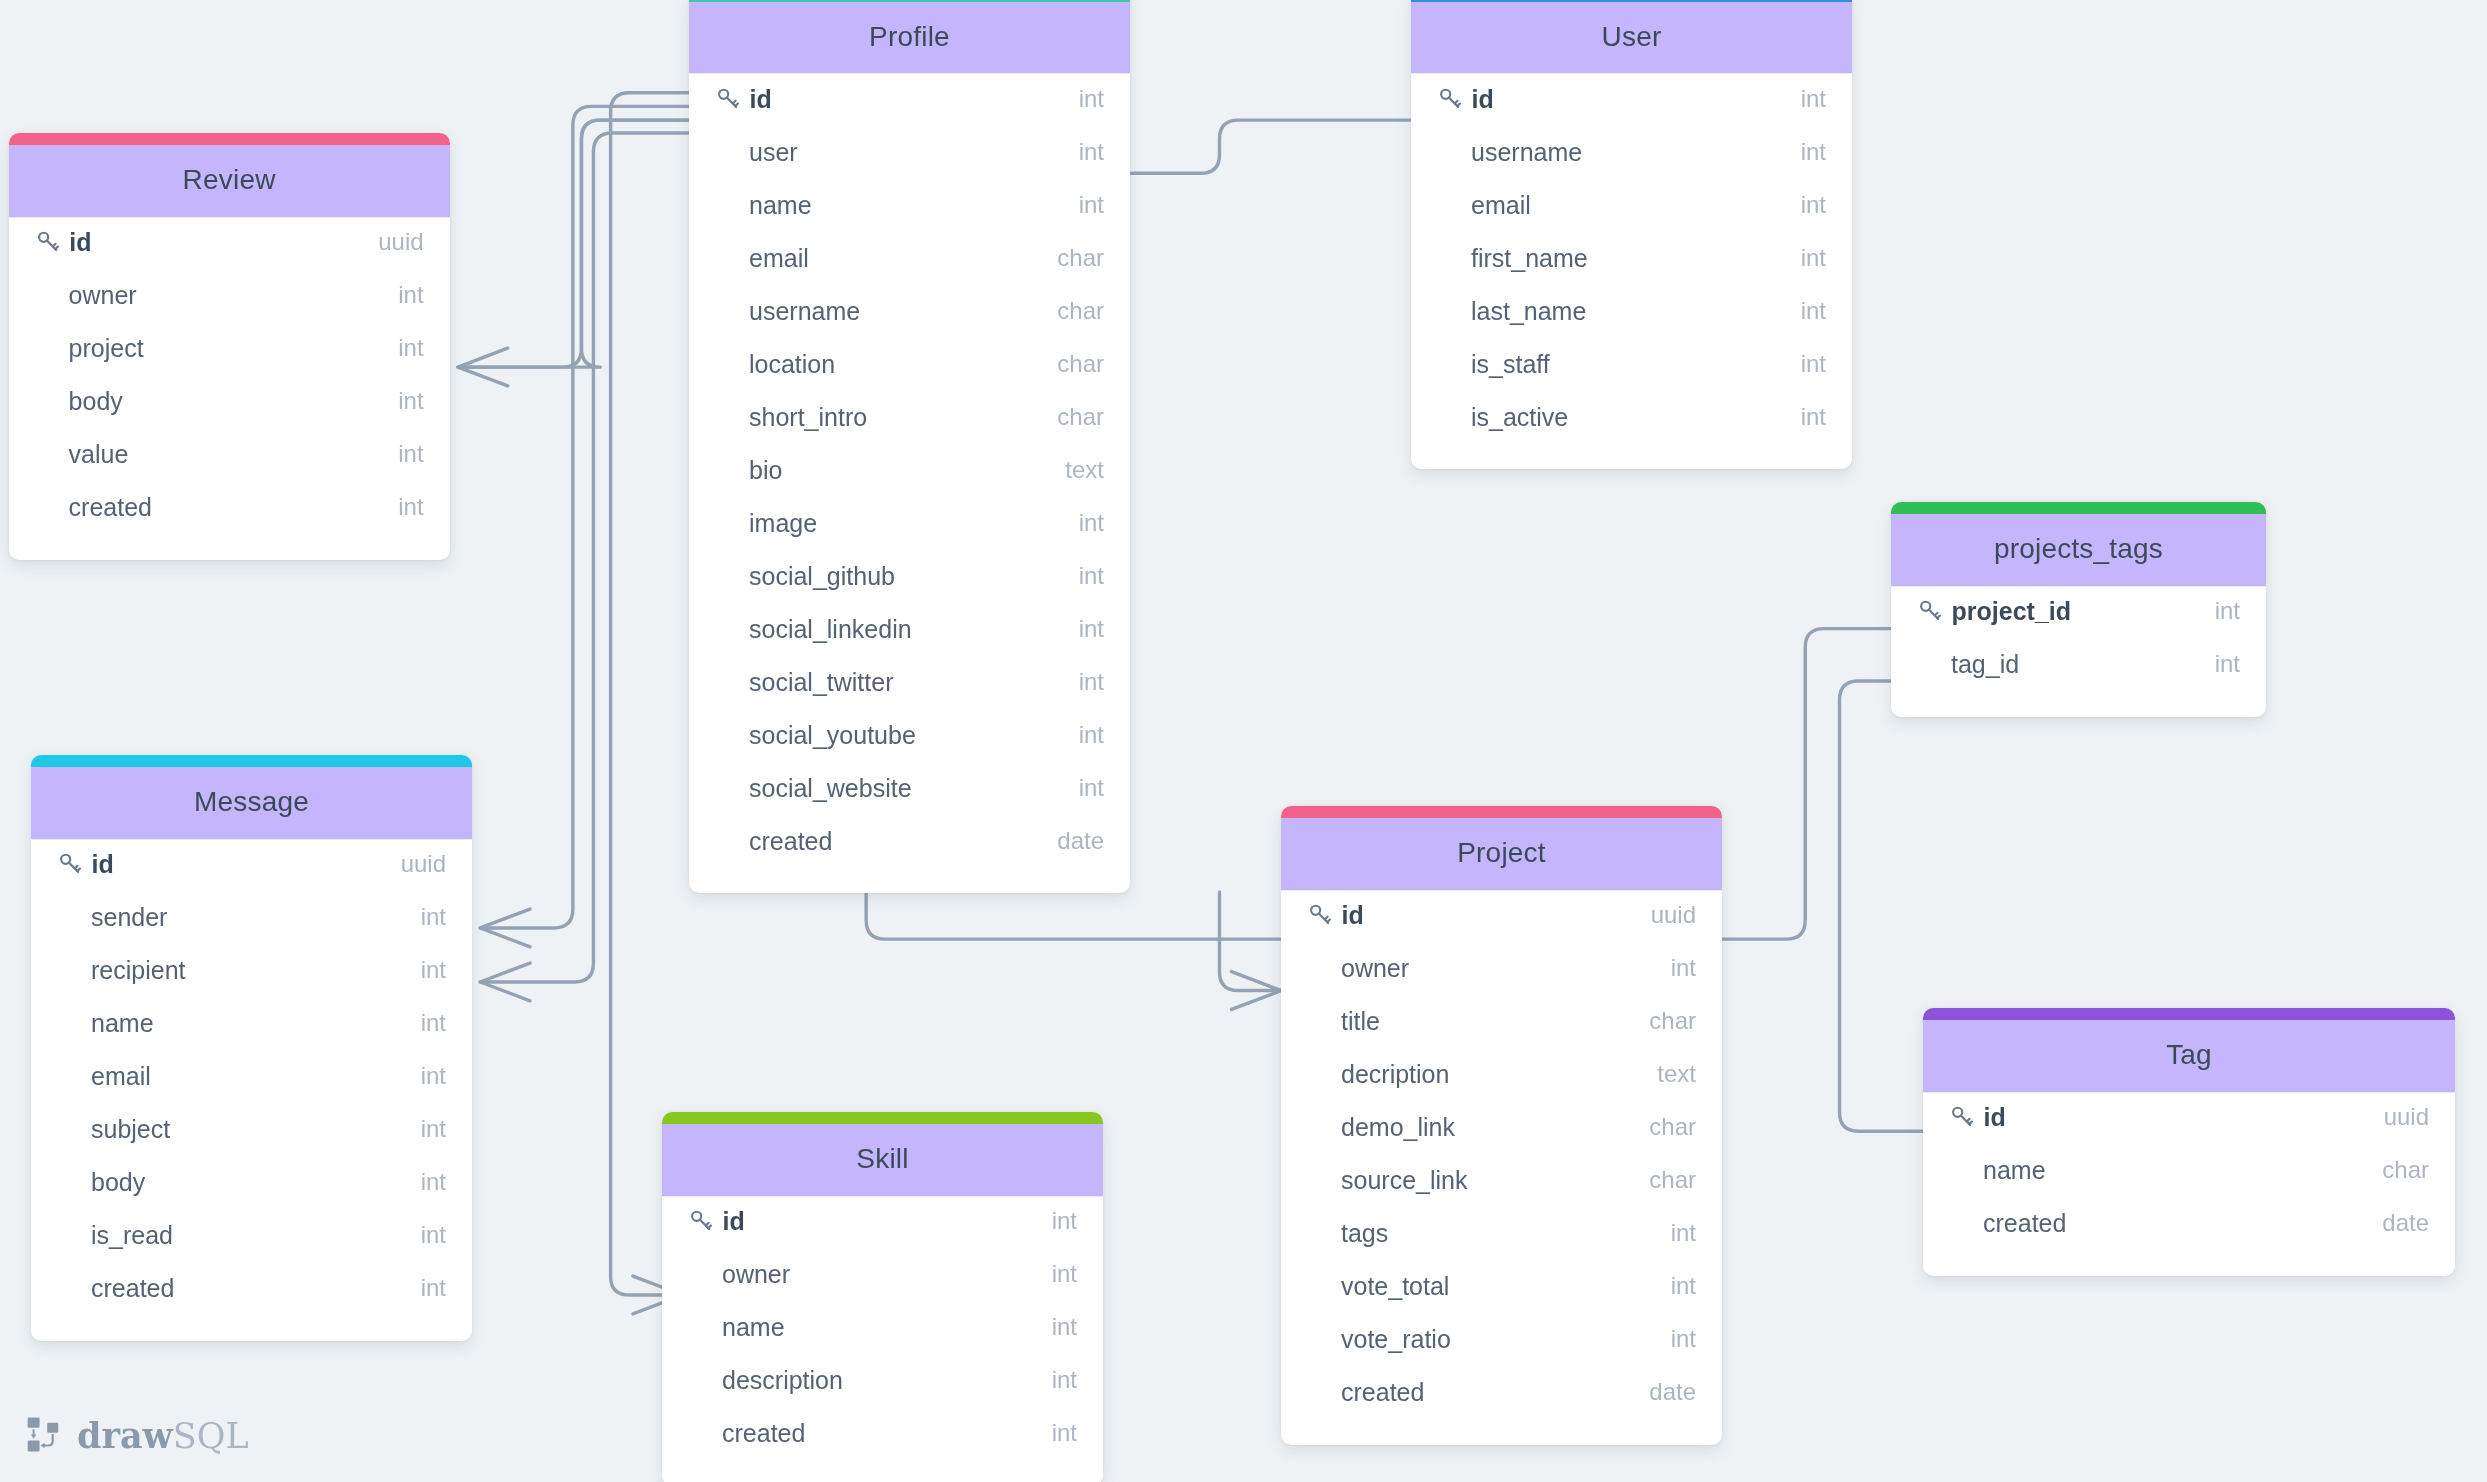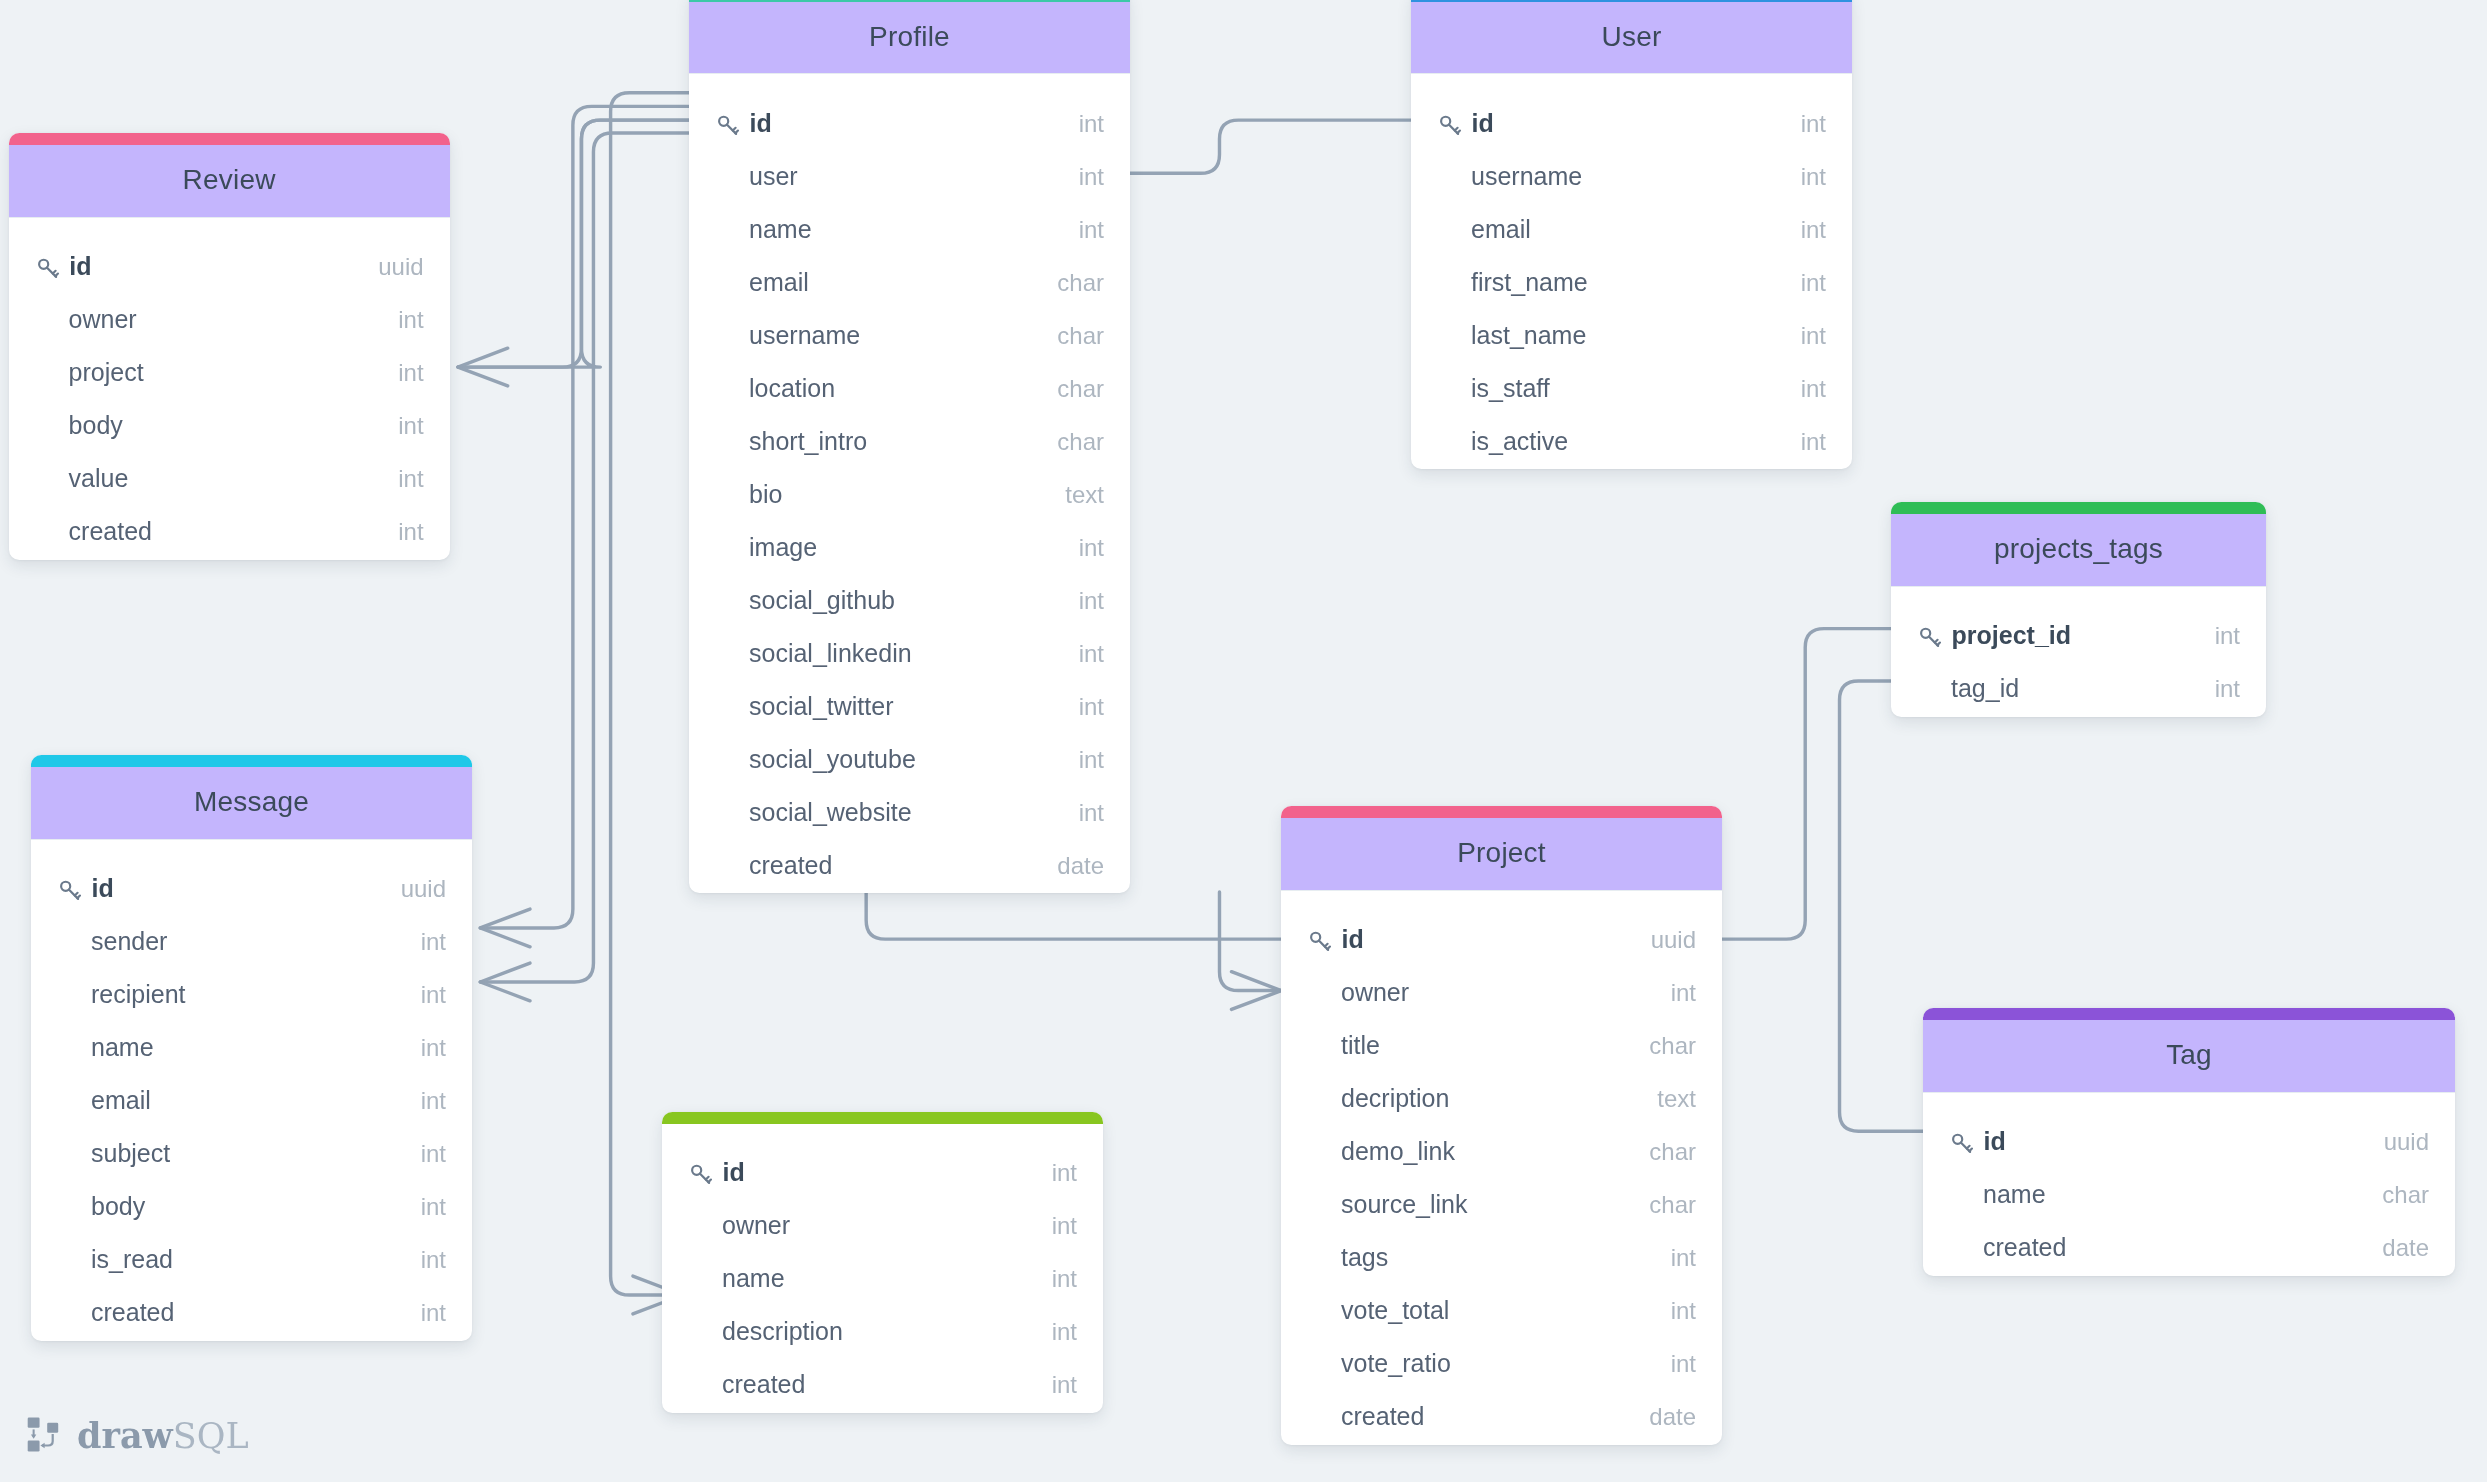--- a/index.html
+++ b/index.html
@@ -41,21 +41,21 @@
   }
   .tname {
     font-size: 28px;
     color: #3b4a5a;
     font-weight: 400;
     letter-spacing: 0.2px;
   }
   .tbody { padding: 10.3px 0 13.7px; }
   .row {
     display: flex;
-    align-items: flex-end;
+    align-items: flex-start;
     height: 53px;
     padding: 0 26px;
   }
   .colname {
     font-size: 25px;
     color: #556274;
     white-space: nowrap;
   }
   .row.pk .colname { font-weight: bold; color: #3b4a5a; }
   .coltype {
@@ -464,20 +464,23 @@
           </div>
           <div class="row">
             <span class="keyspacer"></span>
             <span class="colname">created</span>
             <span class="coltype">date</span>
           </div>
         </div>
       </div>
       <div class="table" style="left: 662px; top: 1112px; width: 441px;">
         <div class="accent" style="background: rgb(136, 198, 32);"></div>
+        <div class="thead">
+          <div class="tname">Skill</div>
+        </div>
         <div class="tbody">
           <div class="row pk">
             <span class="keyicon"><svg viewBox="0 0 24 24" width="26" height="26" xmlns="http://www.w3.org/2000/svg">
                 <circle cx="8" cy="8.6" r="4.2" fill="none" stroke="#6b7a8c" stroke-width="2"></circle>
                 <path d="M10.9 11.6 L19.5 20.2" stroke="#6b7a8c" stroke-width="2" stroke-linecap="round" fill="none"></path>
                 <path d="M16.4 17.1 L19 14.6" stroke="#6b7a8c" stroke-width="2" stroke-linecap="round" fill="none"></path>
                 <path d="M18.8 19.5 L21.2 17.1" stroke="#6b7a8c" stroke-width="2" stroke-linecap="round" fill="none"></path>
               </svg></span>
             <span class="colname">id</span>
             <span class="coltype">int</span>

